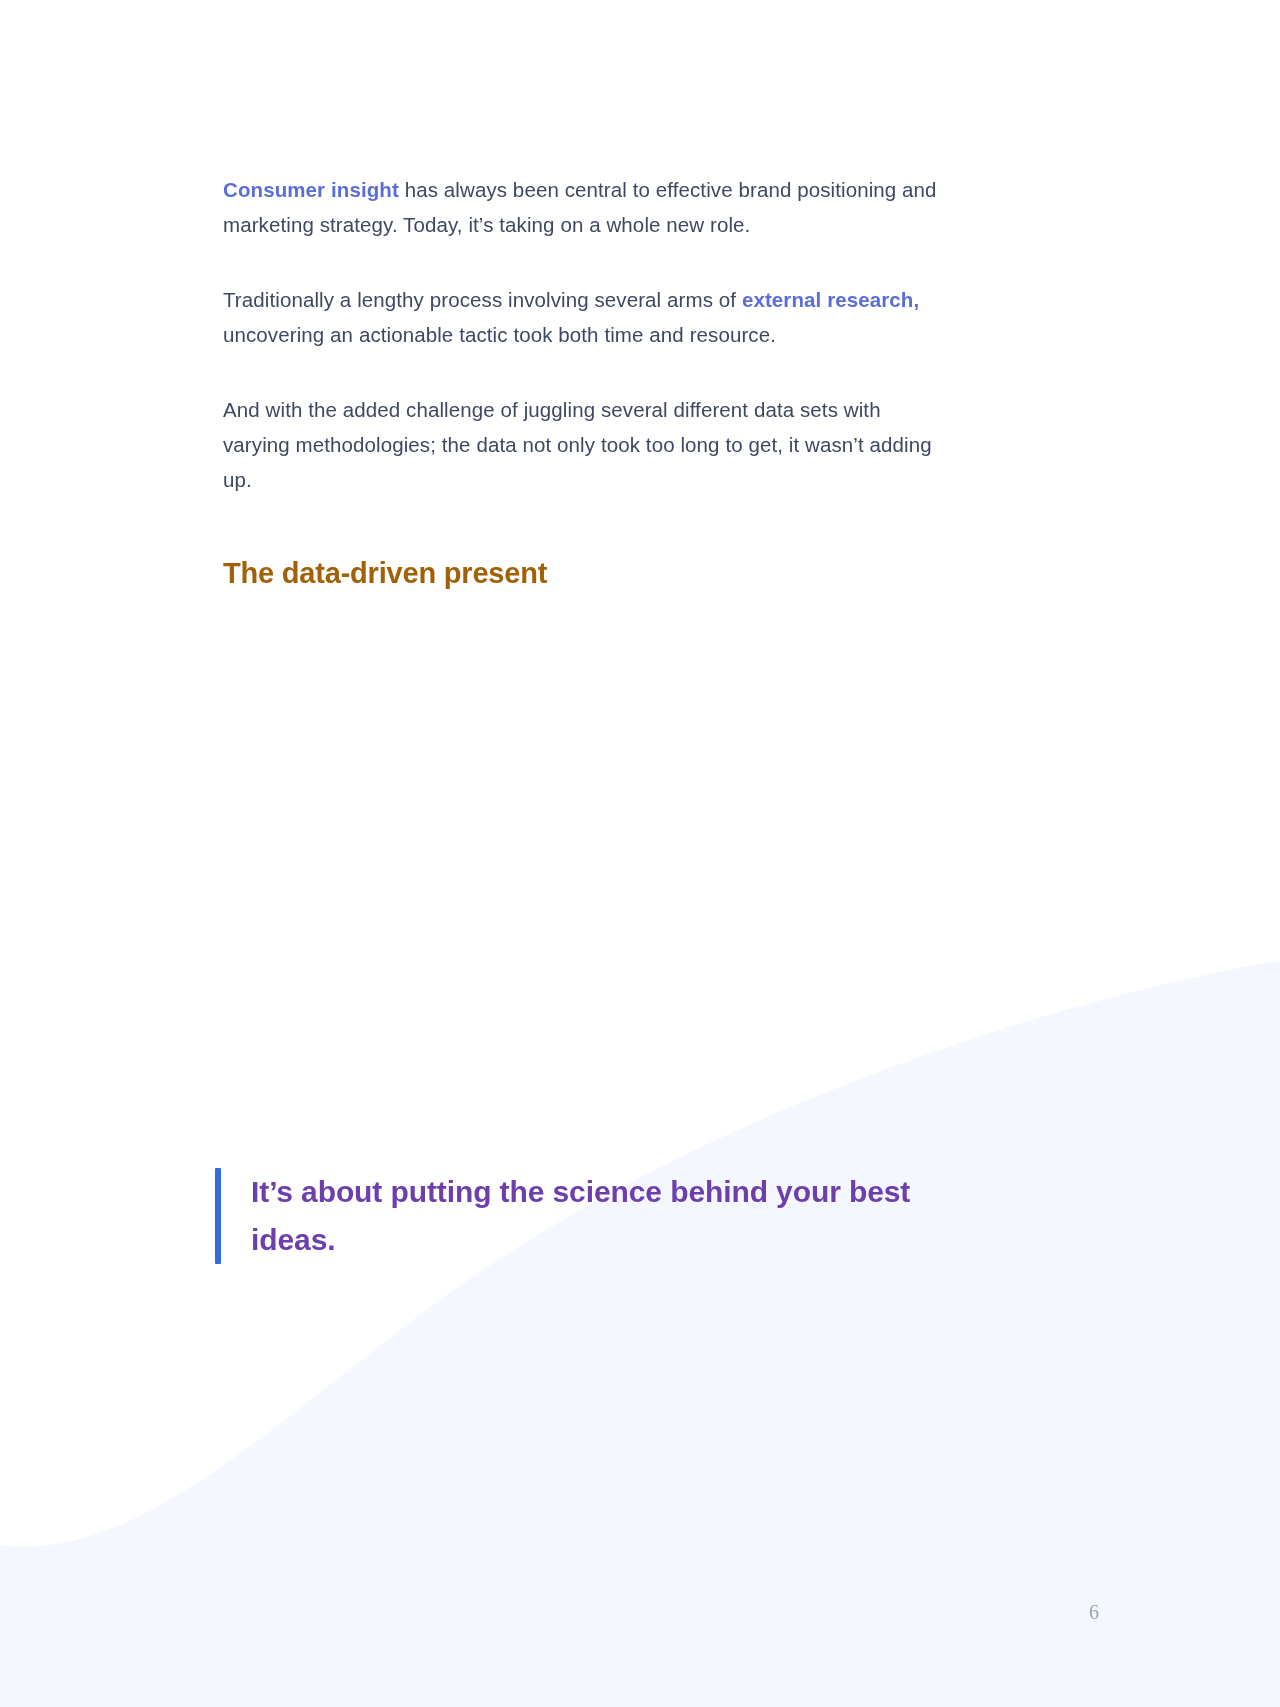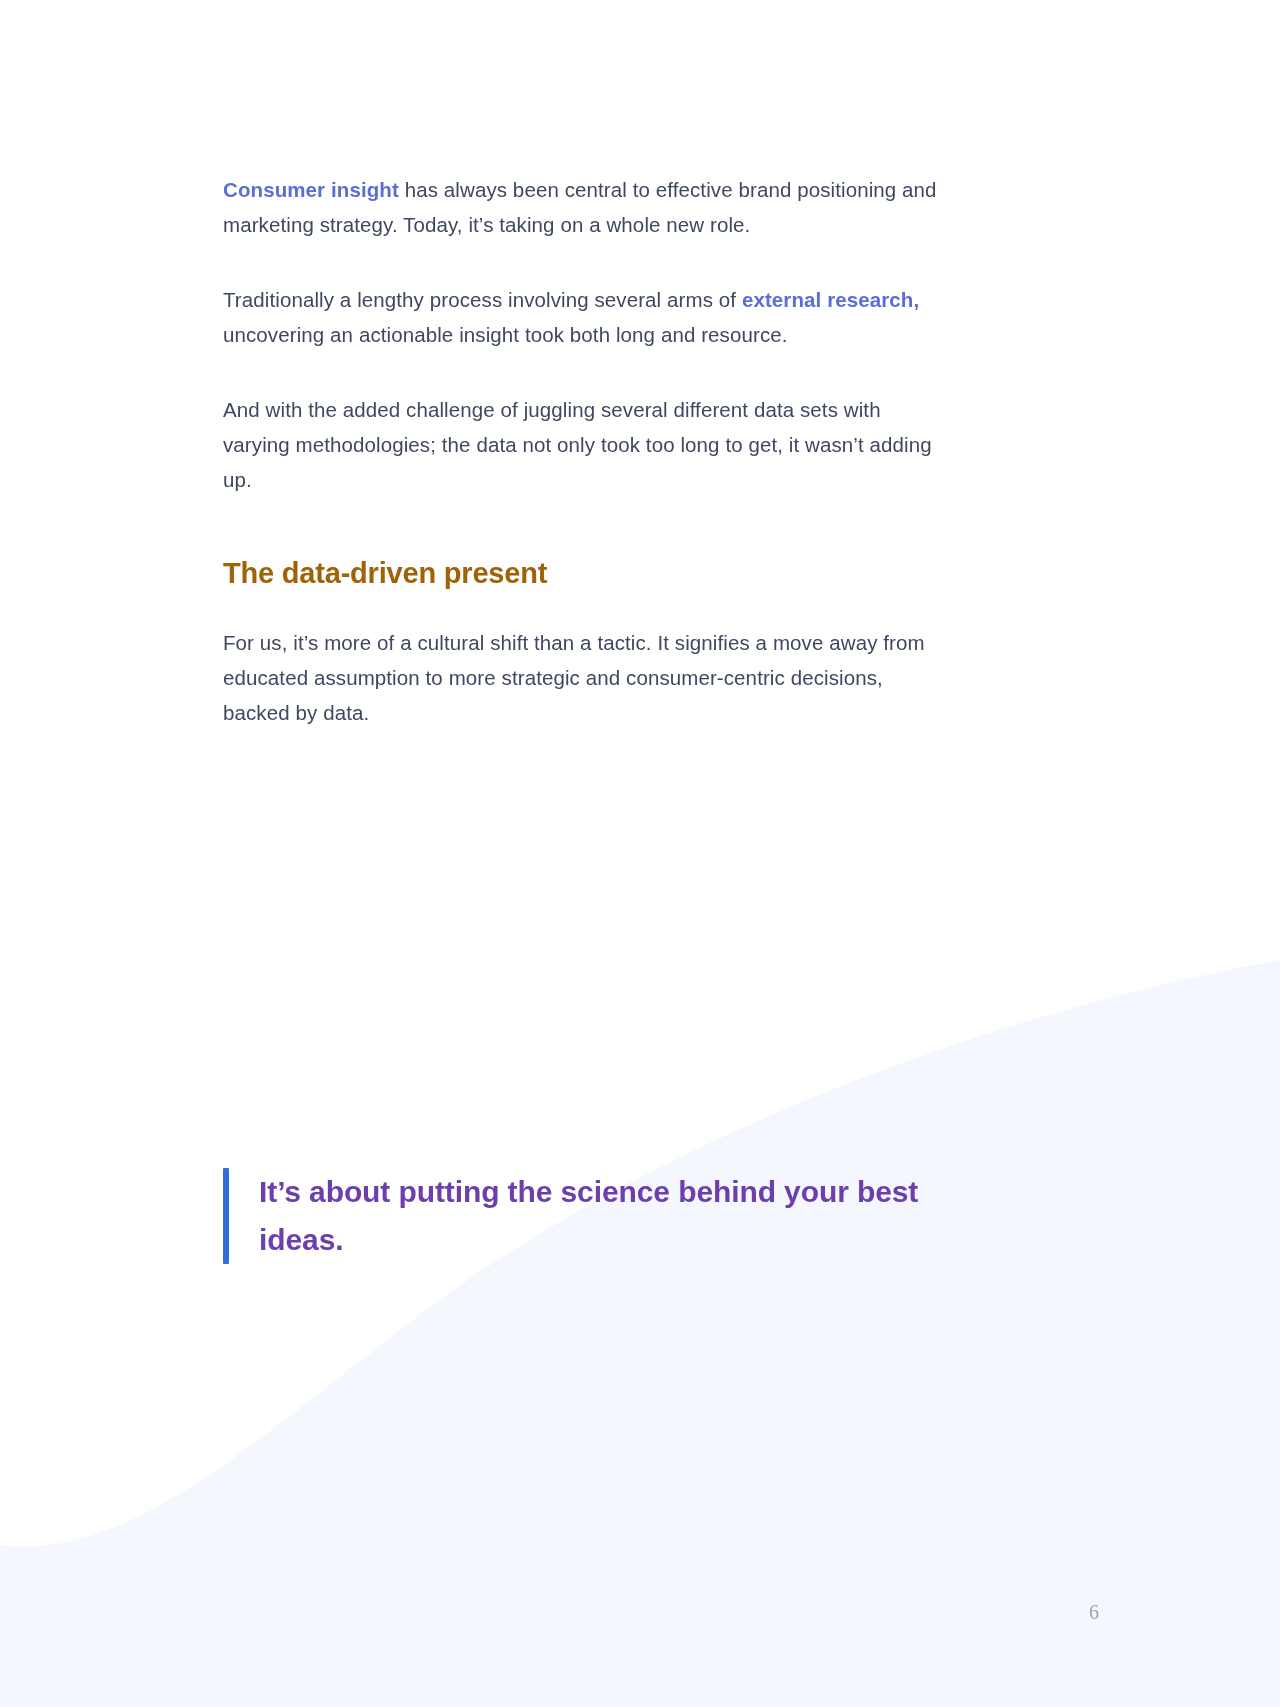--- a/index.html
+++ b/index.html
@@ -56,21 +56,21 @@
     font-size: 29px;
     line-height: 36px;
     font-weight: 700;
     color: #a16207;
     letter-spacing: -0.2px;
   }
 
   
   #pull-quote {
     position: absolute;
-    left: 223px;
+    left: 215px;
     top: 1168px;
     width: 700px;
     display: flex;
     align-items: stretch;
   }
   #pull-quote-bar {
     width: 6px;
     background: #2f6fdb;
     flex: 0 0 auto;
     border-radius: 1px;
@@ -106,35 +106,32 @@
 
 <div id="page">
 
   <div id="content-column">
 
     <p class="body-para">
       <span class="hl">Consumer insight</span><span> has always been central to effective brand positioning and marketing strategy. Today, it’s taking on a whole new role.</span>
     </p>
 
     <p class="body-para">
-      <span>Traditionally a lengthy process involving several arms of </span><span class="hl">external research,</span><span> uncovering an actionable insight took both long and resource.</span>
+      <span>Traditionally a lengthy process involving several arms of </span><span class="hl">external research,</span><span> uncovering an actionable tactic took both time and resource.</span>
     </p>
 
     <p class="body-para">
       <span>And with the added challenge of juggling several different data sets with varying methodologies; the data not only took too long to get, it wasn’t adding up.</span>
     </p>
 
 
 
     <h2 class="section-heading">The data-driven present</h2>
 
 
-    <p class="body-para">
-      <span>For us, it’s more of a cultural shift than a tactic. It signifies a move away from educated assumption to more strategic and consumer-centric decisions, backed by data.</span>
-    </p>
 
   </div>
 
   <div id="pull-quote">
     <div id="pull-quote-bar"></div>
     <p id="pull-quote-text">It’s about putting the science behind your best ideas.</p>
   </div>
 
   <div id="page-number">6</div>
 

